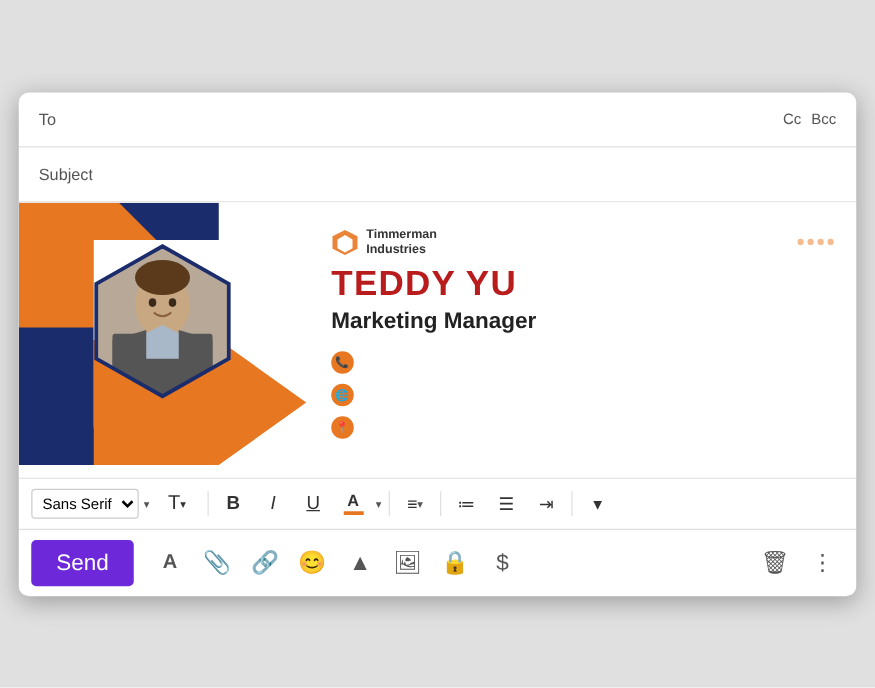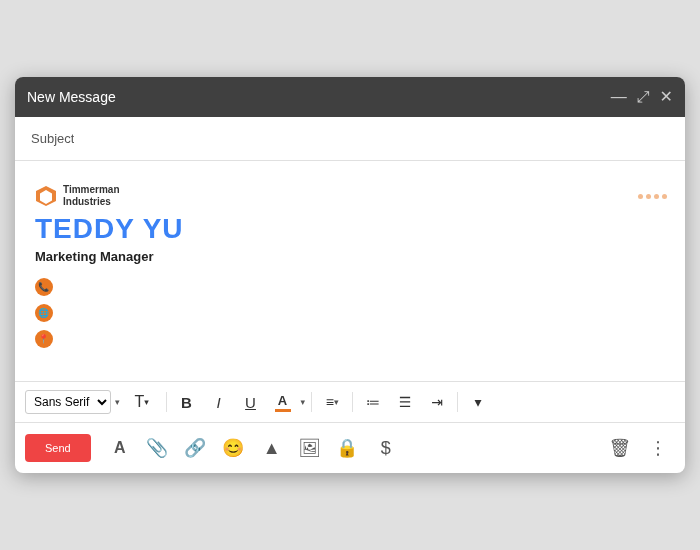--- a/index.html
+++ b/index.html
@@ -89,21 +89,20 @@
       position: relative;
       overflow: hidden;
     }
 
     .sig-card {
       display: flex;
       align-items: stretch;
       width: 100%;
       height: 210px;
       background: #fff;
-      flex-direction: column;
     }
 
     
     .sig-left {
       width: 230px;
       position: relative;
       overflow: hidden;
       flex-shrink: 0;
     }
 
@@ -152,28 +151,28 @@
       width: 5px;
       height: 5px;
       border-radius: 50%;
       background: #e87722;
       opacity: 0.5;
     }
 
     .sig-name {
       font-size: 28px;
       font-weight: 900;
-      color: #3b82f6;
+      color: #b91c1c;
       letter-spacing: 1px;
       line-height: 1.1;
       margin-bottom: 4px;
     }
 
     .sig-title {
-      font-size: 13px;
+      font-size: 18px;
       font-weight: bold;
       color: #222;
       margin-bottom: 12px;
     }
 
     .sig-contact-row {
       display: flex;
       align-items: flex-start;
       margin-bottom: 6px;
       gap: 8px;
@@ -259,26 +258,26 @@
 
     
     .toolbar-actions {
       padding: 8px 10px;
       display: flex;
       align-items: center;
       gap: 4px;
     }
 
     .send-btn {
-      background: #ef4444;
+      background: #6d28d9;
       color: #fff;
       border: none;
       border-radius: 4px;
       padding: 8px 20px;
-      font-size: 11px;
+      font-size: 18px;
       font-weight: 500;
       cursor: pointer;
       margin-right: 8px;
     }
 
     .action-icon-btn {
       width: 34px;
       height: 34px;
       display: flex;
       align-items: center;
@@ -319,29 +318,29 @@
       font-size: 18px;
       border: none;
       background: transparent;
     }
   </style>
 </head>
 <body>
 
 <div class="window">
 
-  <div class="titlebar">
-    <span class="titlebar-title">New Message</span>
-    <div class="titlebar-controls">
-      <span class="titlebar-btn">—</span>
-      <span class="titlebar-btn">⤢</span>
-      <span class="titlebar-btn">✕</span>
+
+  <div class="field-row">
+    <span class="field-label">To</span>
+    <input class="field-input" type="text" style="">
+    <div class="field-actions">
+      <span>Cc</span>
+      <span>Bcc</span>
     </div>
   </div>
-
 
   <div class="field-row">
     <span class="field-label">Subject</span>
     <input class="field-input" type="text" style="">
   </div>
 
   <div class="signature-area">
     <div class="sig-card">
 
       <div class="sig-left">

